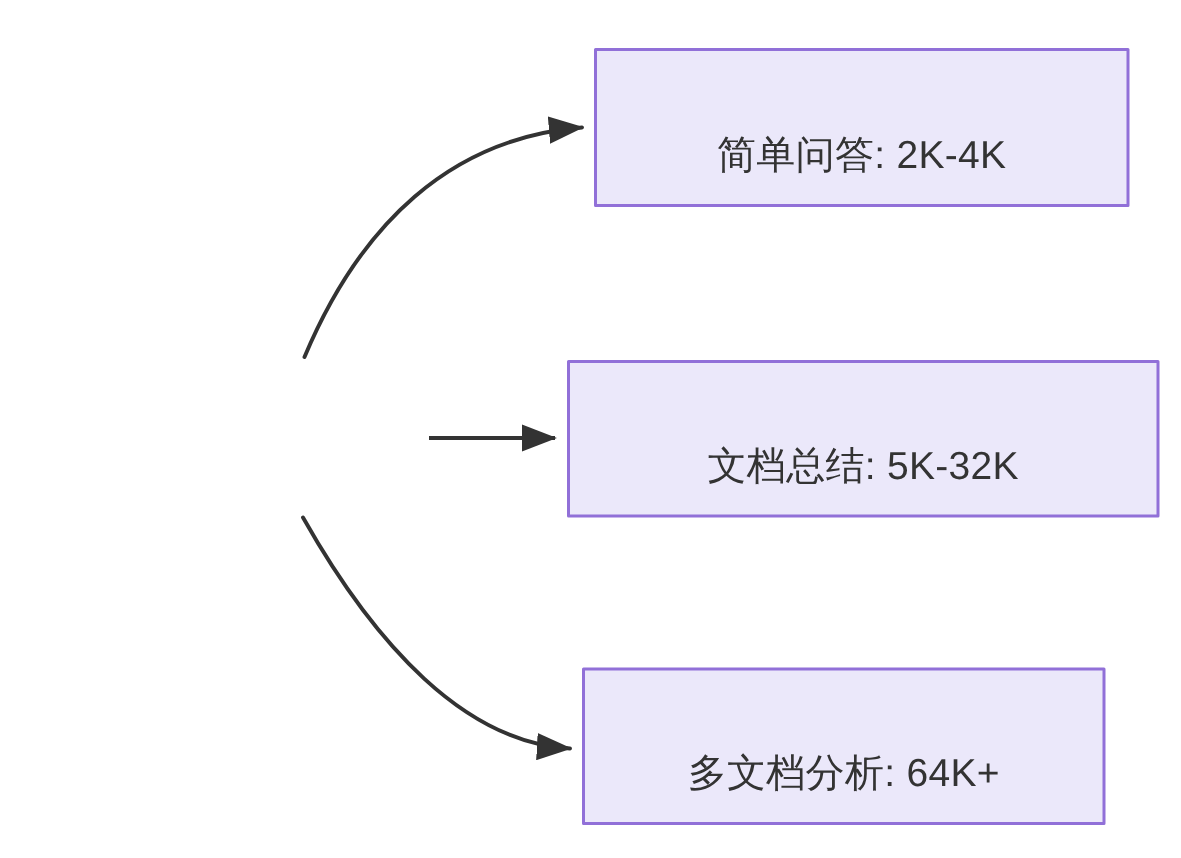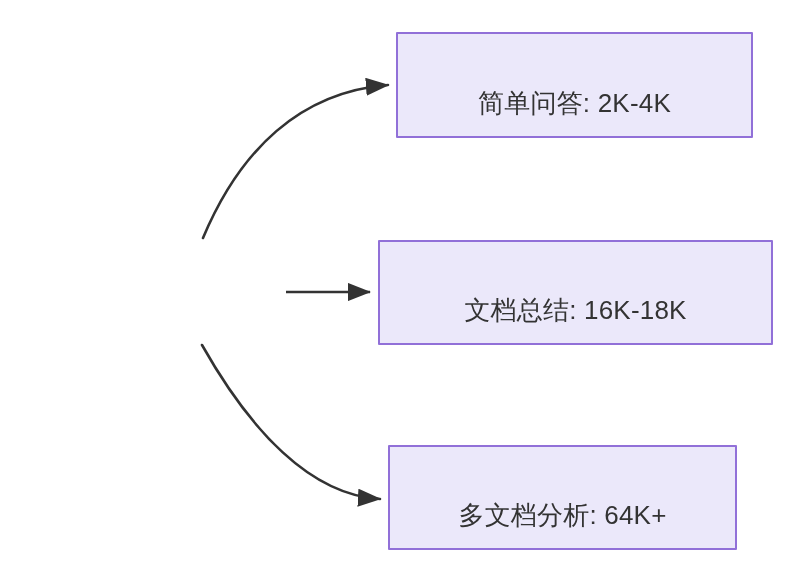--- a/index.html
+++ b/index.html
@@ -82,20 +82,20 @@
 
     <path d="M 202 345 C 250 430, 310 495, 380 499" fill="none" stroke="#333333" stroke-width="2.6" stroke-linecap="round" marker-end="url(#arrowhead)"></path>
   </svg>
 
 
   <div class="node" id="node-task-0">
     <span class="node-label">简单问答: 2K-4K</span>
   </div>
 
   <div class="node" id="node-task-1">
-    <span class="node-label">文档总结: 16K-18K</span>
+    <span class="node-label">文档总结: 5K-32K</span>
   </div>
 
   <div class="node" id="node-task-2">
     <span class="node-label">多文档分析: 64K+</span>
   </div>
 
 </div>
 
 </body></html>

